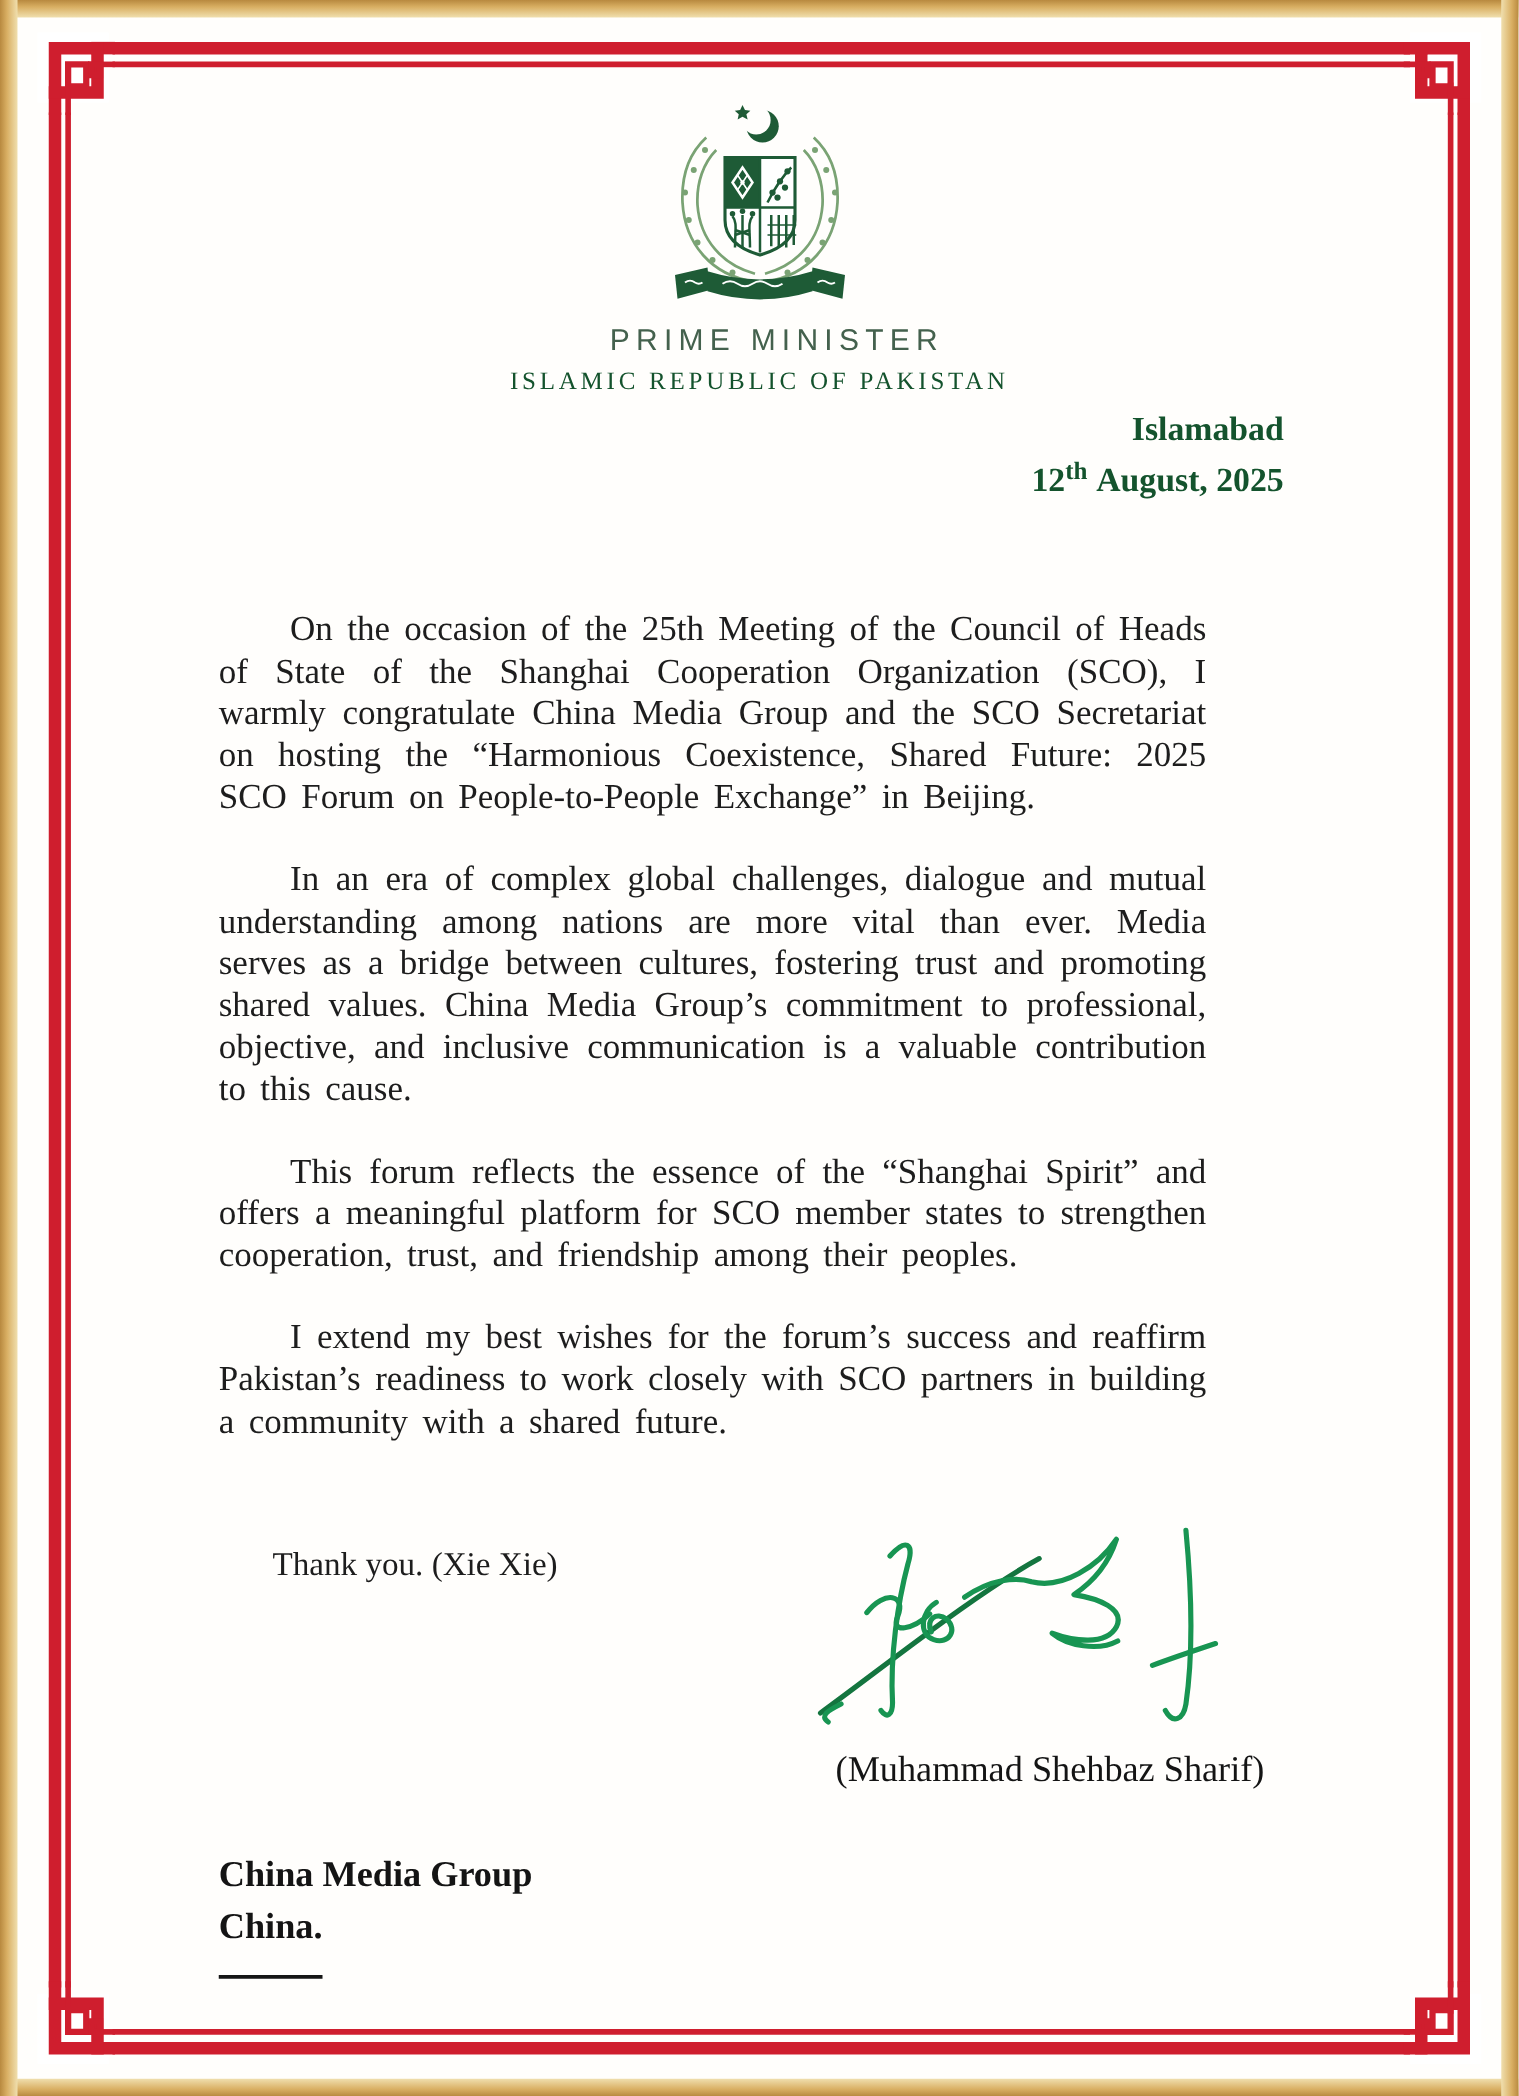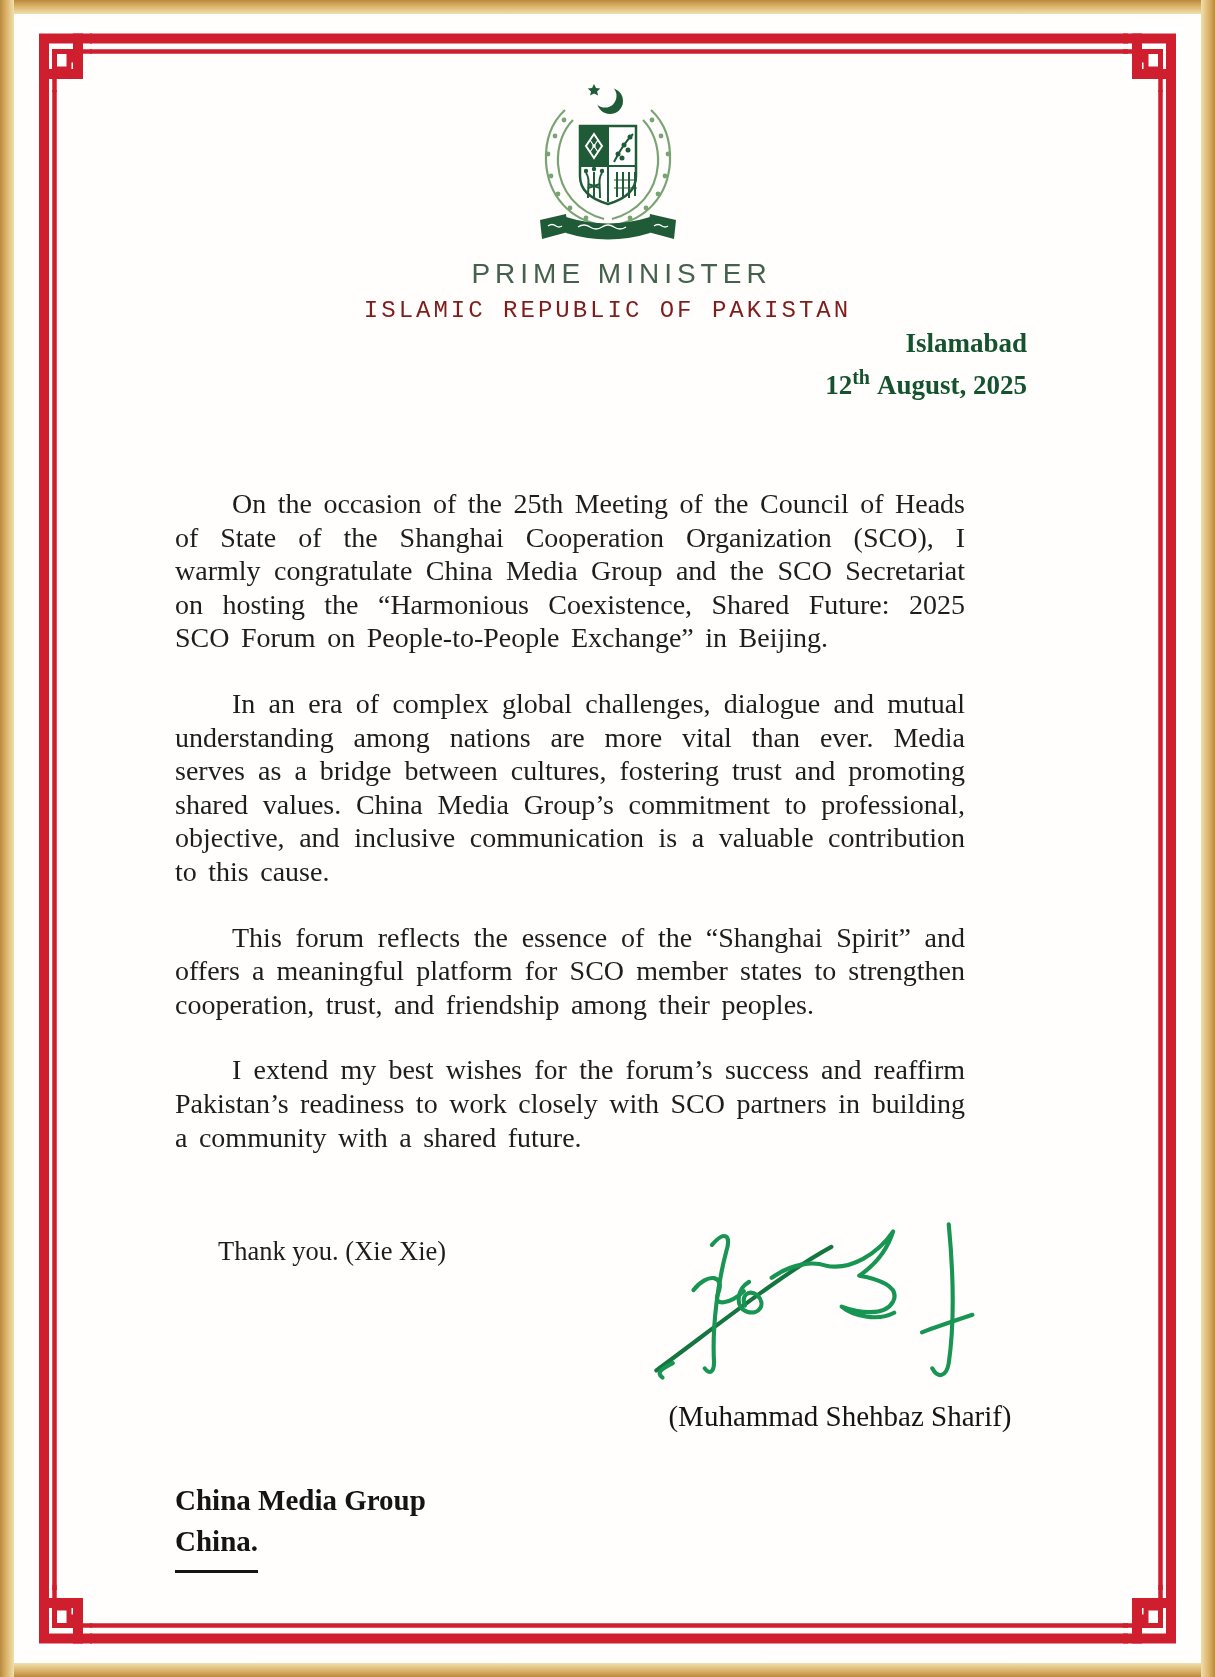--- a/index.html
+++ b/index.html
@@ -18,26 +18,26 @@
   .gold.bottom{left:0;bottom:0;width:100%;height:14px;background:linear-gradient(0deg,#b8893f 0%,#d9af63 40%,#f0dfae 100%);}
   .gold.left{left:0;top:0;width:14px;height:100%;background:linear-gradient(90deg,#b8893f 0%,#d9af63 40%,#f0dfae 100%);}
   .gold.right{right:0;top:0;width:14px;height:100%;background:linear-gradient(270deg,#b8893f 0%,#d9af63 40%,#f0dfae 100%);}
   
   .border-svg{position:absolute;inset:0;z-index:2;pointer-events:none;}
   
   .letterhead{position:absolute;top:84px;left:0;width:100%;text-align:center;z-index:3;}
   .letterhead .office{
     margin-top:12px;
     font-family:"Liberation Sans",sans-serif;
-    font-size:28px;letter-spacing:5px;color:#44614d;font-weight:500;padding-left:28px;
+    font-size:24px;letter-spacing:5px;color:#44614d;font-weight:500;padding-left:28px;
   }
   .letterhead .country{
     margin-top:7px;
-    font-family:Liberation Mono, monospace;
-    font-size:24px;letter-spacing:3px;color:#7f1d1d;font-weight:500;
+    font-family:Liberation Serif, serif;
+    font-size:20px;letter-spacing:3px;color:#14532d;font-weight:500;
   }
   
   .dateline{
     position:absolute;top:326px;right:188px;z-index:3;
     text-align:right;font-weight:bold;font-size:27px;line-height:34px;color:#14532d;
   }
   .dateline sup{font-size:20px;}
   .dateline .month{margin-left:7px;}
   
   .body-text{position:absolute;left:175px;top:487px;width:790px;z-index:3;}
@@ -48,21 +48,21 @@
   }
   .closing{position:absolute;left:218px;top:1236px;font-size:26.5px;color:#1d1d1d;z-index:3;}
   
   .signature{position:absolute;left:648px;top:1216px;z-index:3;}
   .signatory{
     position:absolute;left:620px;top:1400px;width:440px;z-index:3;
     text-align:center;font-weight:normal;font-size:29px;color:#141414;
   }
   
   .addressee{position:absolute;left:175px;top:1480px;z-index:3;font-weight:bold;font-size:29px;line-height:41px;color:#141414;}
-  .addressee .underlined{display:inline-block;border-bottom:3.5px solid #151515;padding-bottom:8px;}
+  .addressee .underlined{display:inline-block;border-bottom:3.5px solid #151515;padding-bottom:18px;}
 </style>
 </head>
 <body>
 
 <div class="page">
 
   <div class="gold top"></div>
   <div class="gold bottom"></div>
   <div class="gold left"></div>
   <div class="gold right"></div>

